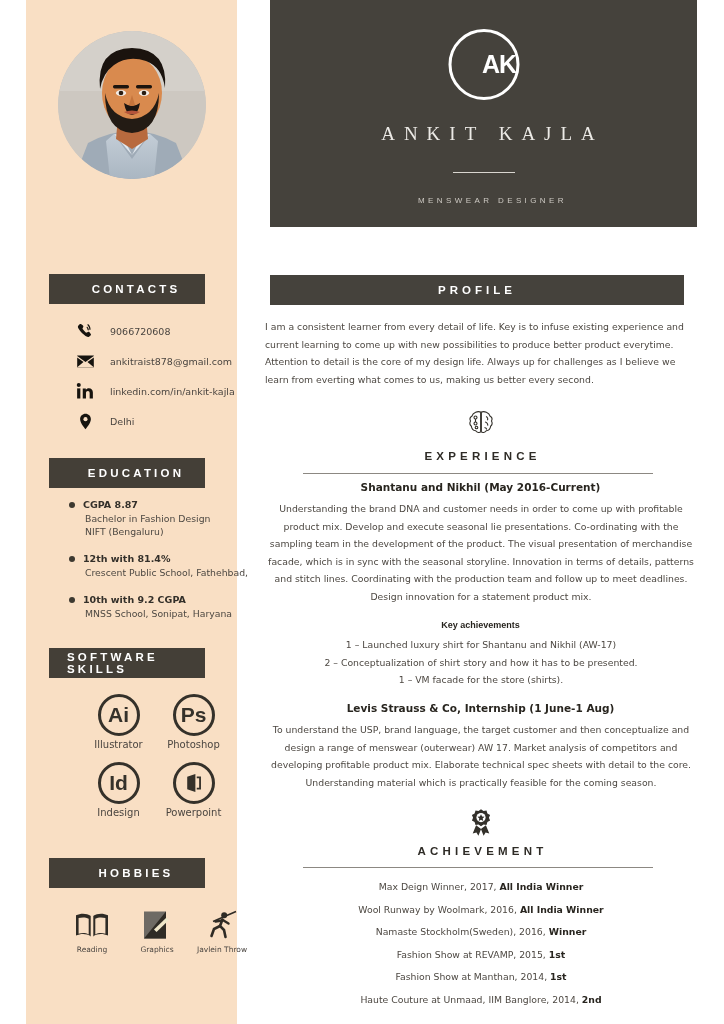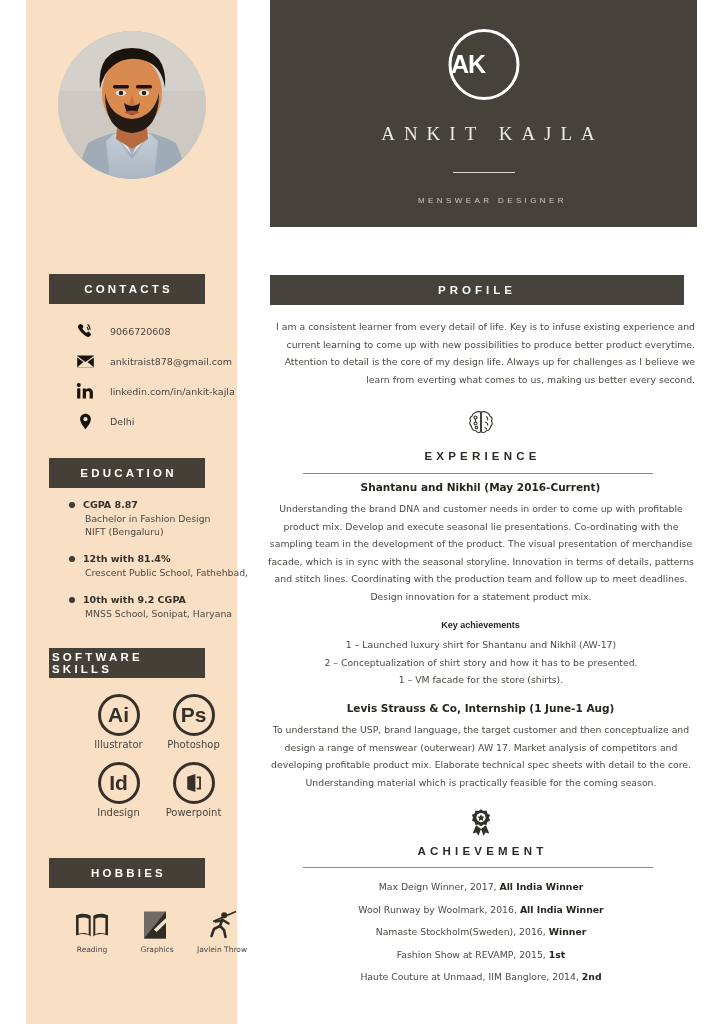--- a/index.html
+++ b/index.html
@@ -51,21 +51,21 @@
     height: 30px;
     background: #443f37;
     color: #ffffff;
     font-size: 11.5px;
     font-weight: bold;
     letter-spacing: 3.2px;
     display: flex;
     align-items: center;
     justify-content: center;
     box-sizing: border-box;
-    padding-left: 3px;
+    padding-left: 18px;
   }
 
   
   #bar-contacts { top: 274px; }
   #contact-list {
     position: absolute;
     left: 48px;
     top: 318px;
     width: 175px;
   }
@@ -202,21 +202,21 @@
     position: absolute;
     left: 50%;
     transform: translateX(-50%);
     top: 29px;
     width: 65px;
     height: 65px;
     border: 3px solid #ffffff;
     border-radius: 50%;
     display: flex;
     align-items: center;
-    justify-content: flex-start;
+    justify-content: flex-end;
   }
   #monogram-text {
     color: #ffffff;
     font-size: 25px;
     font-weight: bold;
     letter-spacing: -1px;
     font-family: "Liberation Sans", sans-serif;
   }
   #name-text {
     position: absolute;
@@ -266,21 +266,21 @@
     box-sizing: border-box;
     padding-left: 0;
   }
   #bar-profile { top: 275px; }
 
   #profile-text {
     position: absolute;
     left: 28px;
     top: 318px;
     width: 430px;
-    text-align: right;
+    text-align: left;
     font-size: 9.3px;
     line-height: 17.5px;
     color: #4d4842;
     font-family: "DejaVu Sans", sans-serif;
   }
 
   .sec-icon {
     position: absolute;
     left: 50%;
     transform: translateX(-50%);
@@ -623,16 +623,19 @@
     <div>
       <span>Wool Runway by Woolmark, 2016, </span><b>All India Winner</b>
     </div>
     <div>
       <span>Namaste Stockholm(Sweden), 2016, </span><b>Winner</b>
     </div>
     <div>
       <span>Fashion Show at REVAMP, 2015, </span><b>1st</b>
     </div>
     <div>
+      <span>Fashion Show at Manthan, 2014, </span><b>1st</b>
+    </div>
+    <div>
       <span>Haute Couture at Unmaad, IIM Banglore, 2014, </span><b>2nd</b>
     </div>
   </div>
 </div>
 
 </body></html>

